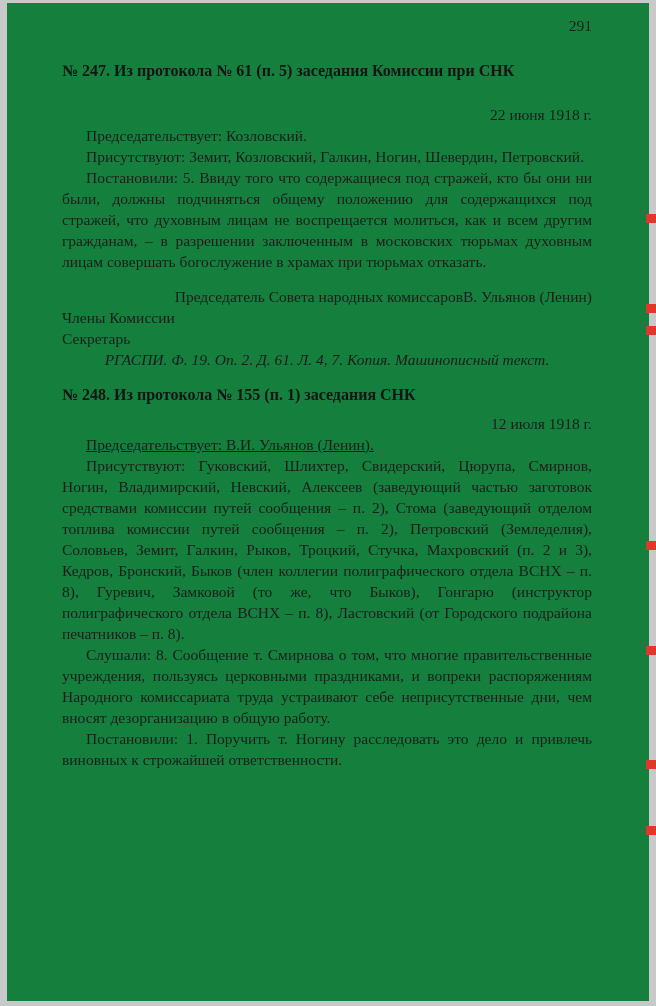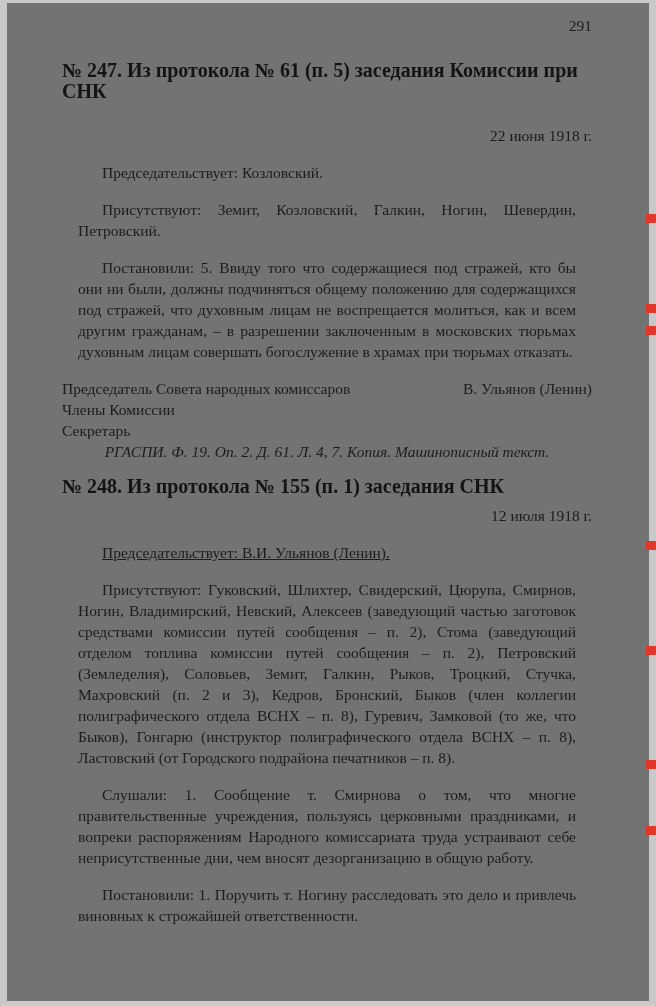--- a/index.html
+++ b/index.html
@@ -6,51 +6,51 @@
   .sheet {
     position: relative;
     width: 656px;
     height: 1006px;
     background: #c9c9c9;
     overflow: hidden;
   }
   .page {
     position: absolute;
     left: 7px; right: 7px; top: 3px; bottom: 5px;
-    background: #737373;
+    background: #15803d;
     box-sizing: border-box;
     padding: 12px 57px 0 55px;
     font-family: "Liberation Serif", "DejaVu Serif", serif;
     font-size: 15.5px;
     line-height: 21px;
     color: #1c1c1c;
   }
   .pagenum { text-align: right; }
   .doc-heading {
-    font-size: 20px;
+    font-size: 16px;
     font-weight: bold;
     margin: 0;
     color: #141414;
   }
   .mt24 { margin-top: 24px; }
   .mt22 { margin-top: 14px; }
   .mt16 { margin-top: 23px; }
   .mt14 { margin-top: 14px; }
   .mt12 { margin-top: 8px; }
   .mt10 { margin-top: 10px; }
   .mt8  { margin-top: 8px; text-decoration: underline; }
   .date { text-align: right; }
   .p {
-    margin: 16px;
+    margin: 0;
     text-indent: 24px;
     text-align: justify;
   }
   .sig-row {
     display: flex;
-    justify-content: space-between;
+    justify-content: flex-end;
   }
   .archive {
     margin: 0;
     font-style: italic;
     text-align: center;
   }
   .margin-mark {
     position: absolute;
     right: 0;
     width: 10px;
@@ -84,21 +84,21 @@
 
       <p class="archive mt16">РГАСПИ. Ф. 19. Оп. 2. Д. 61. Л. 4, 7. Копия. Машинописный текст.</p>
     </section>
 
     <section>
       <h2 class="doc-heading mt22">№ 248. Из протокола № 155 (п. 1) заседания СНК</h2>
       <div class="date mt12">12 июля 1918 г.</div>
 
       <p class="p mt8">Председательствует: В.И. Ульянов (Ленин).</p>
       <p class="p">Присутствуют: Гуковский, Шлихтер, Свидерский, Цюрупа, Смирнов, Ногин, Владимирский, Невский, Алексеев (заведующий частью заготовок средствами комиссии путей сообщения – п. 2), Стома (заведующий отделом топлива комиссии путей сообщения – п. 2), Петровский (Земледелия), Соловьев, Земит, Галкин, Рыков, Троцкий, Стучка, Махровский (п. 2 и 3), Кедров, Бронский, Быков (член коллегии полиграфического отдела ВСНХ – п. 8), Гуревич, Замковой (то же, что Быков), Гонгарю (инструктор полиграфического отдела ВСНХ – п. 8), Ластовский (от Городского подрайона печатников – п. 8).</p>
-      <p class="p mt12">Слушали: 1. Сообщение т. Смирнова о том, что многие правительственные учреждения, пользуясь церковными праздниками, и вопреки распоряжениям Народного комиссариата труда устраивают себе неприсутственные дни, чем вносят дезорганизацию в общую работу.</p>
+      <p class="p mt12">Слушали: 8. Сообщение т. Смирнова о том, что многие правительственные учреждения, пользуясь церковными праздниками, и вопреки распоряжениям Народного комиссариата труда устраивают себе неприсутственные дни, чем вносят дезорганизацию в общую работу.</p>
       <p class="p">Постановили: 1. Поручить т. Ногину расследовать это дело и привлечь виновных к строжайшей ответственности.</p>
     </section>
 
   </div>
 <div class="margin-mark" style="top: 214px; background: rgb(224, 55, 43);"></div>
     <div class="margin-mark" style="top: 304px; background: rgb(224, 55, 43);"></div>
     <div class="margin-mark" style="top: 326px; background: rgb(224, 55, 43);"></div>
     <div class="margin-mark" style="top: 541px; background: rgb(224, 55, 43);"></div>
     <div class="margin-mark" style="top: 646px; background: rgb(224, 55, 43);"></div>
     <div class="margin-mark" style="top: 760px; background: rgb(224, 55, 43);"></div>

